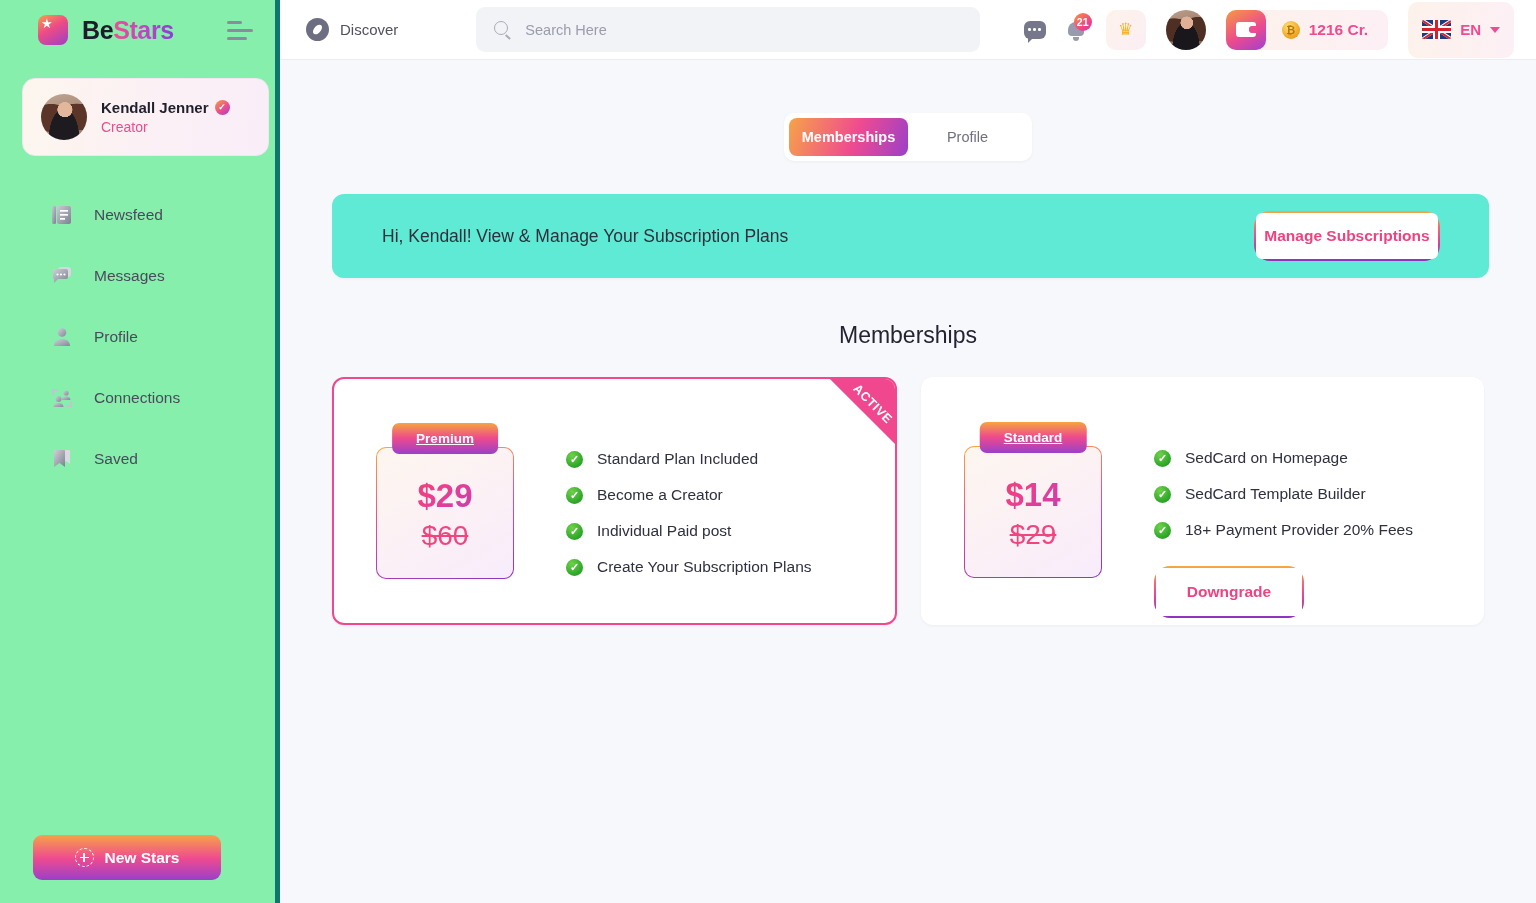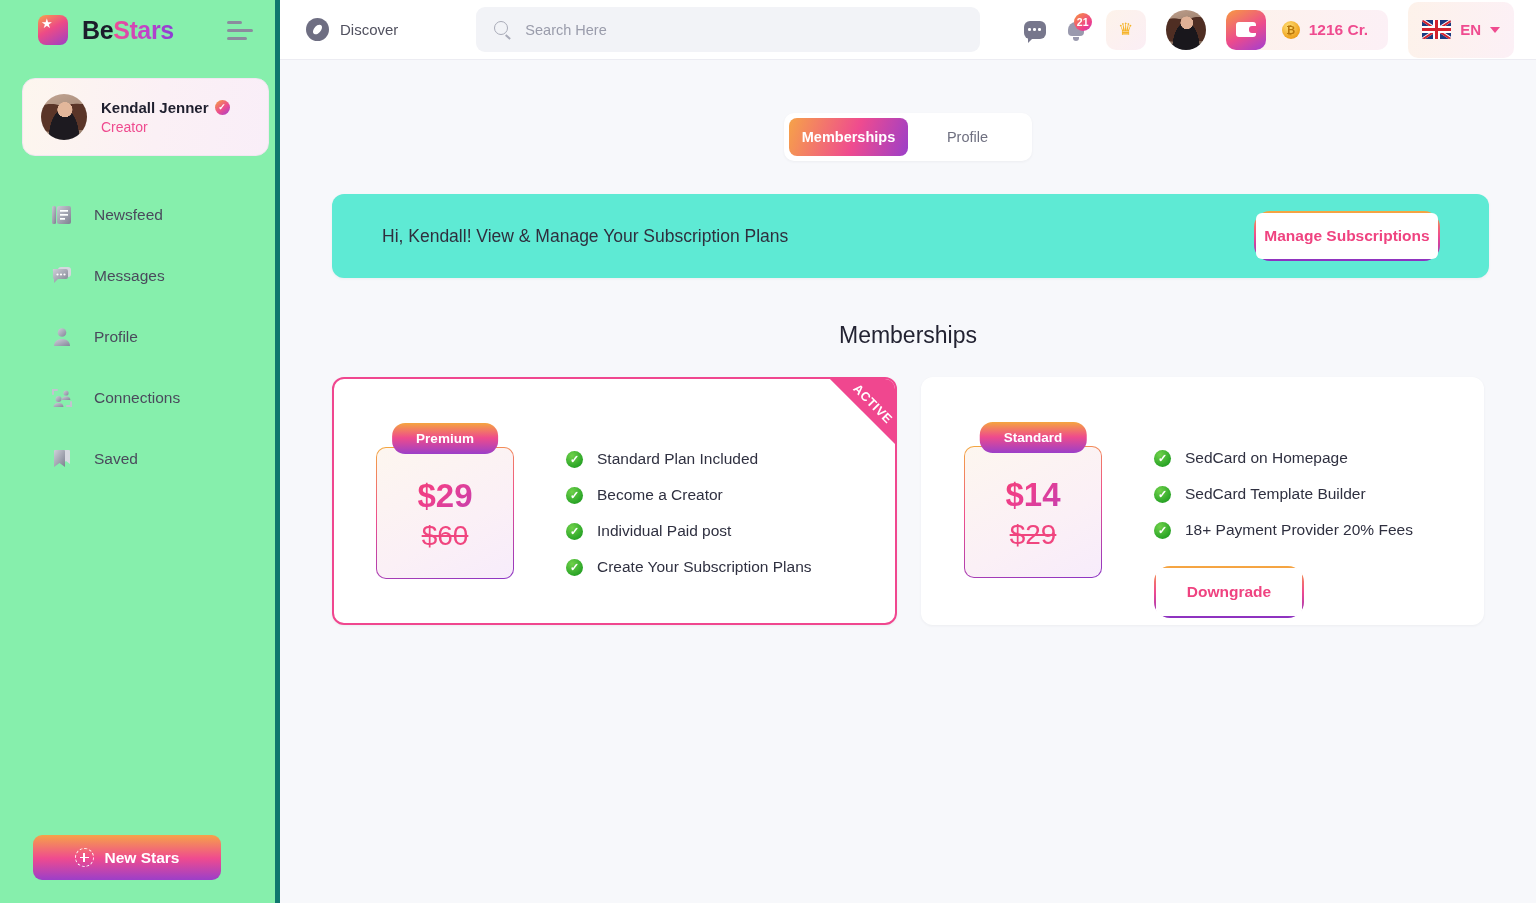--- a/index.html
+++ b/index.html
@@ -275,23 +275,23 @@
     background: #f0478f; transform: rotate(45deg); transform-origin: center;
   }
   .ribbon b {
     position: absolute; top: 18px; right: -2px; color: #fff; font-size: 12.5px;
     font-weight: 700; letter-spacing: .6px; transform: rotate(45deg); z-index: 4;
   }
   .plan-inner { display: flex; padding: 56px 0 0 42px; gap: 52px; }
   .price-wrap { position: relative; width: 138px; flex: 0 0 138px; padding-top: 12px; }
   .plan-badge {
     position: absolute; top: -12px; left: 50%; transform: translateX(-50%);
-    padding: 8px 24px; border-radius: 13px; color: #fff; font-size: 13.5px; font-weight: 700;
+    padding: 8px 24px; border-radius: 7px; color: #fff; font-size: 13.5px; font-weight: 700;
     background: linear-gradient(180deg,#f5a53f 0%,#ee4b8c 48%,#9b3fc9 100%);
-    white-space: nowrap; z-index: 2;
+    white-space: nowrap; z-index: 2; text-decoration: underline;
   }
   .price-box {
     border-radius: 10px; padding: 30px 0 26px 0; text-align: center;
     background: linear-gradient(150deg,#fdf6ef 0%,#fbf0f6 60%,#f7ecfb 100%);
     border: 1.6px solid transparent;
     background-image:
       linear-gradient(150deg,#fdf6ef 0%,#fbf0f6 60%,#f7ecfb 100%),
       linear-gradient(170deg,#f4a93f 0%,#ee4f8c 45%,#8d36c4 100%);
     background-origin: border-box; background-clip: padding-box, border-box;
   }

